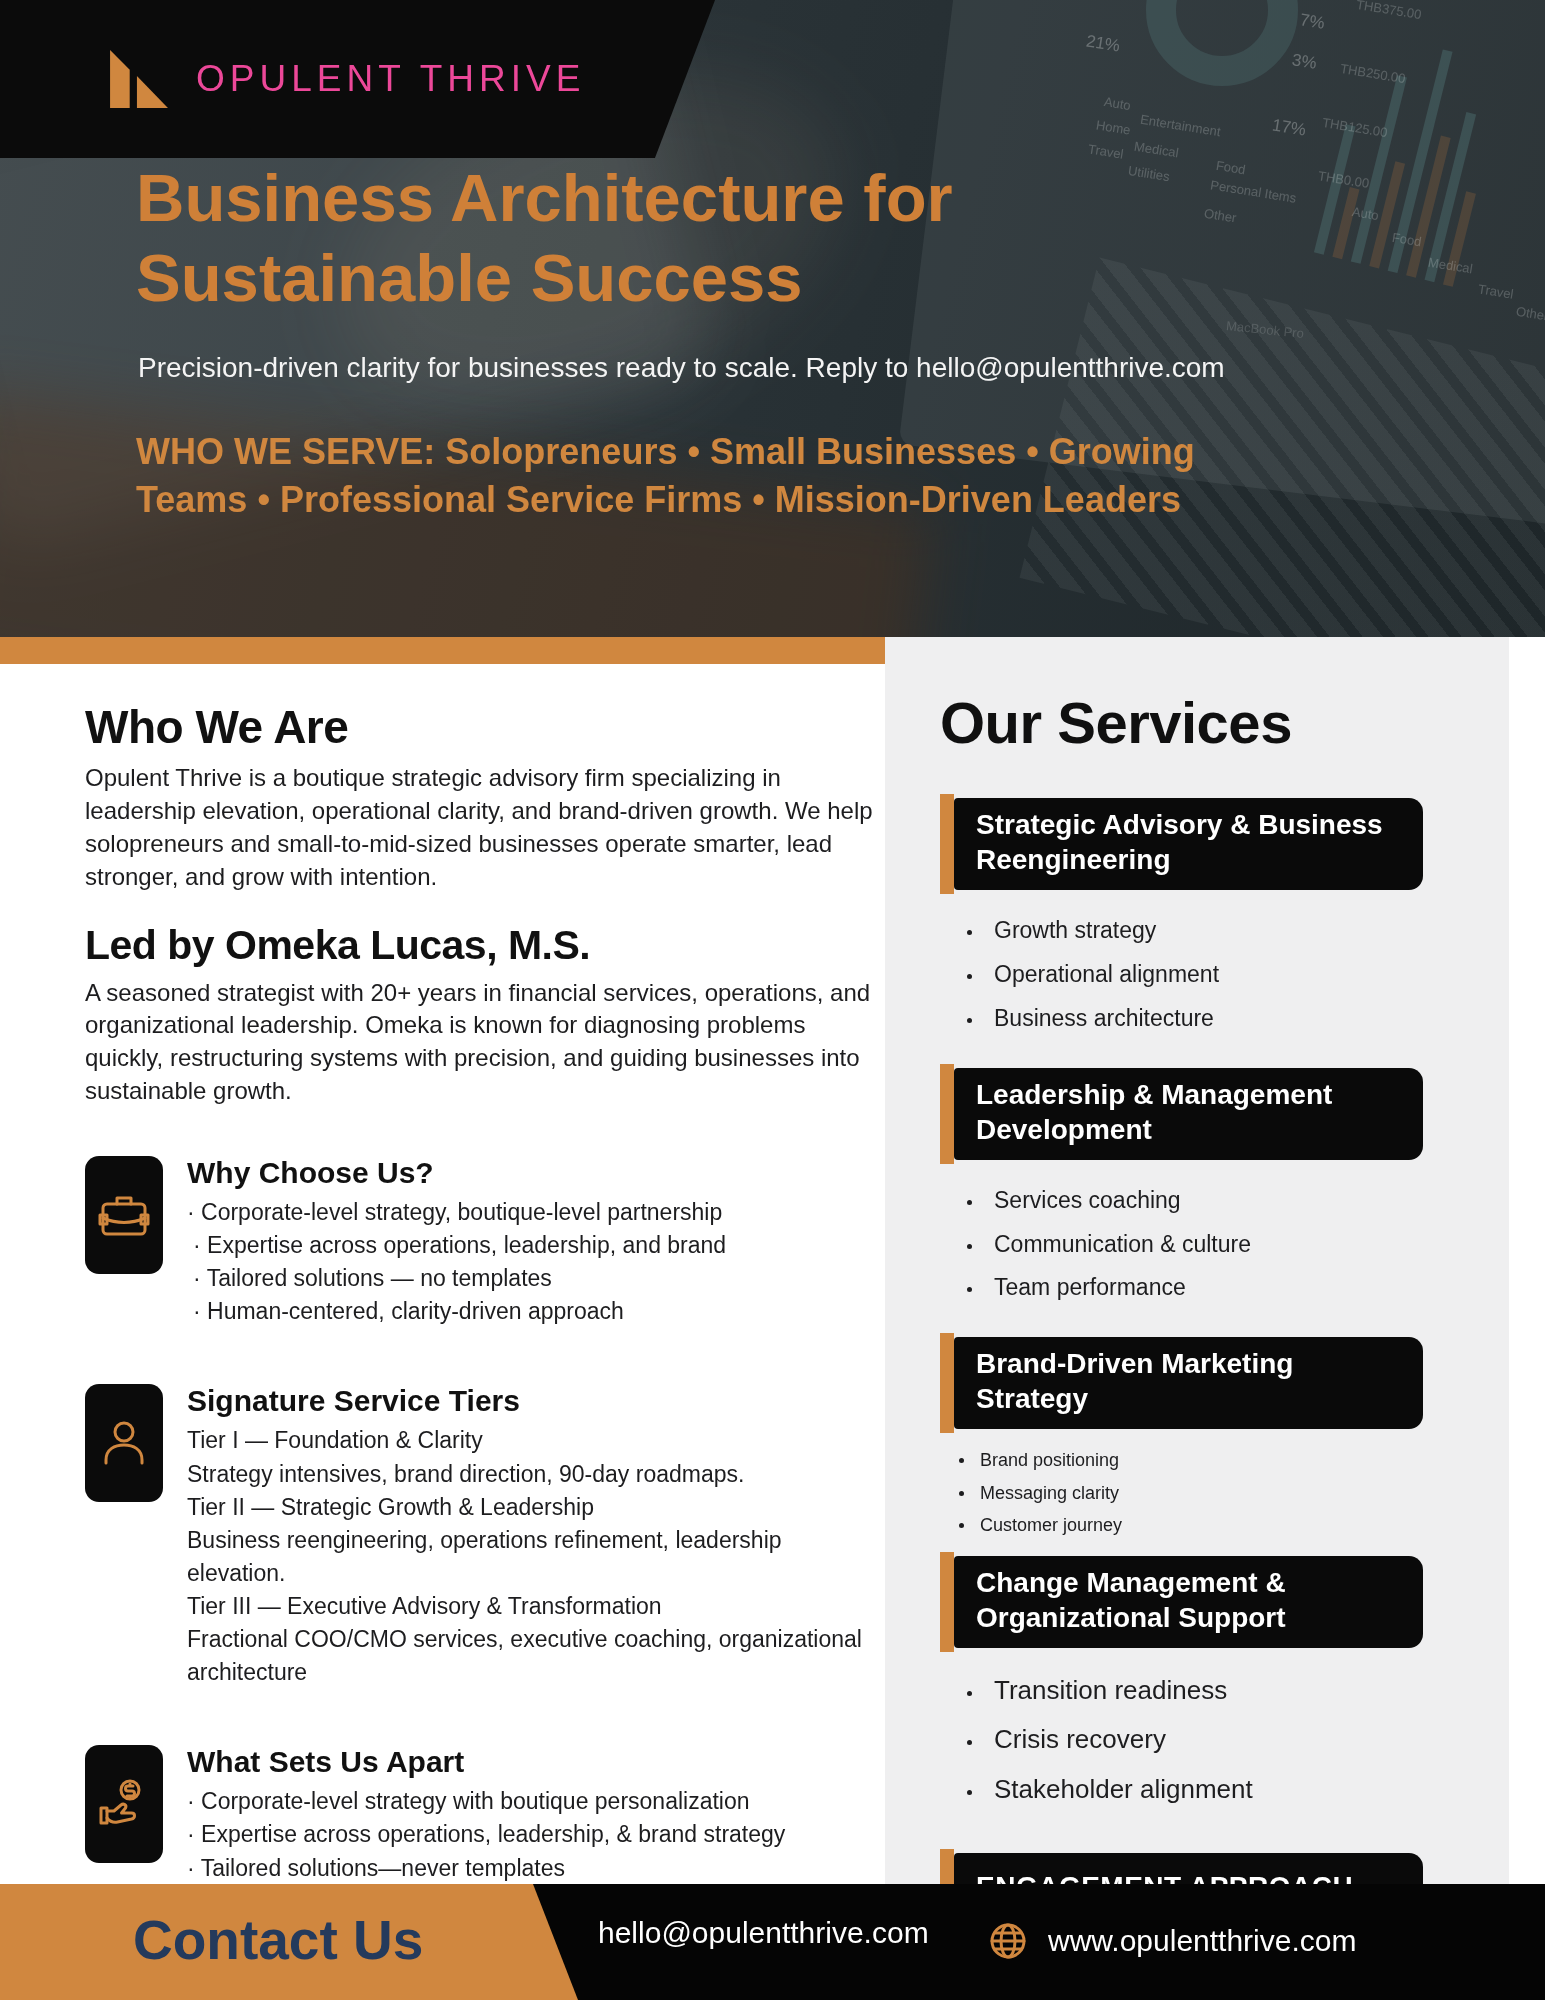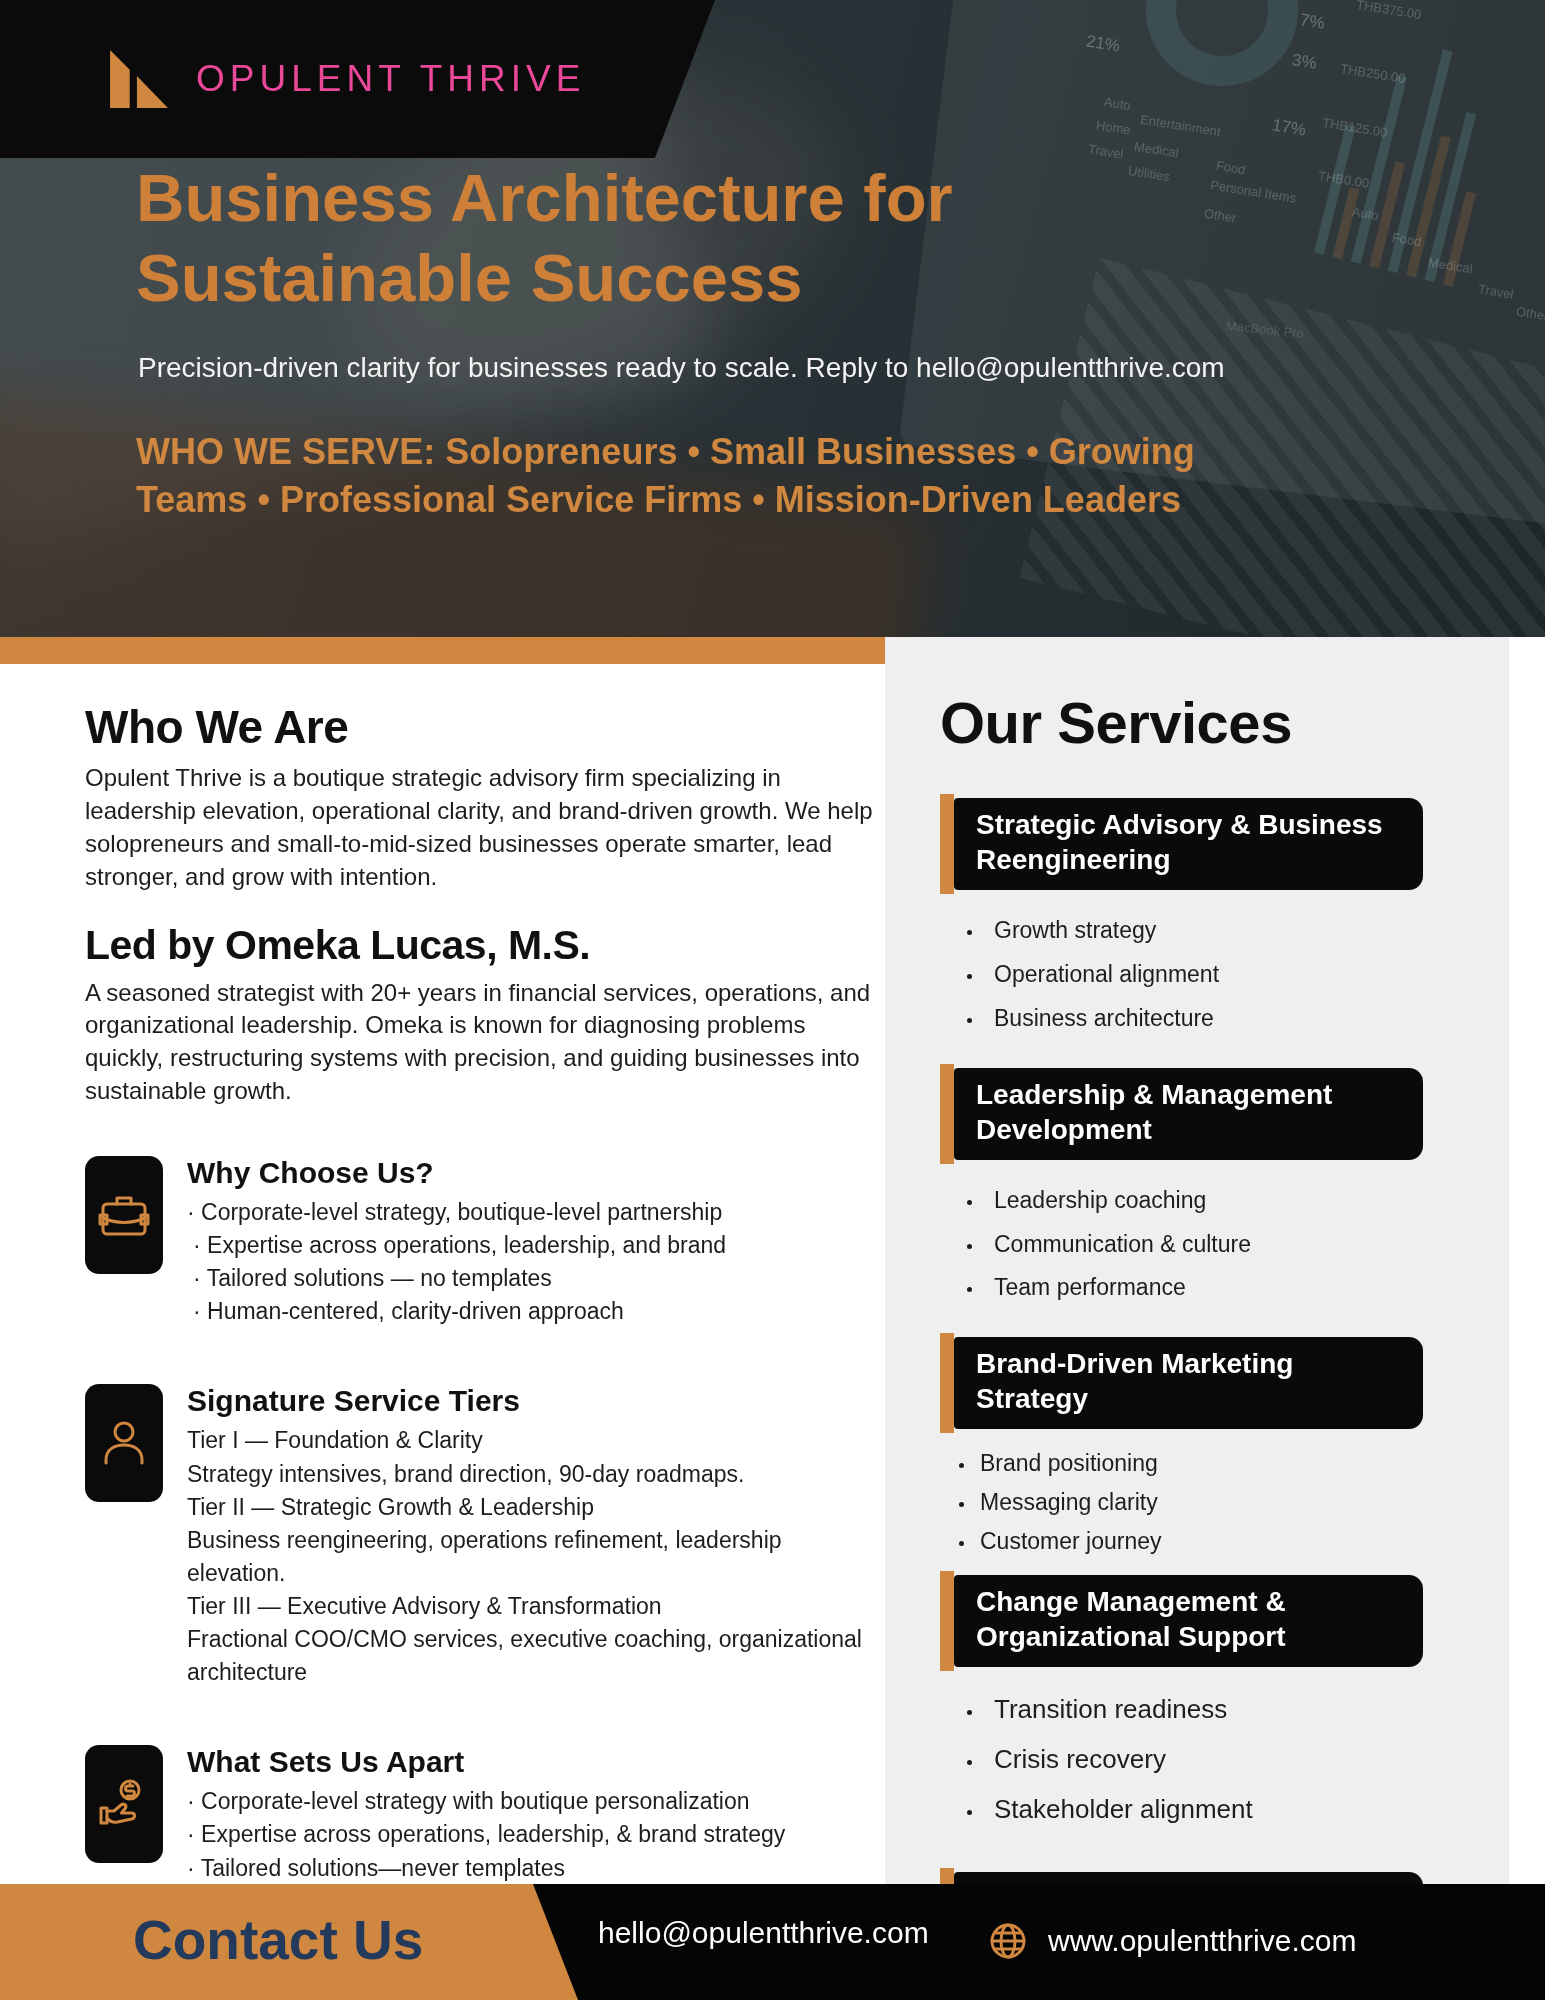--- a/index.html
+++ b/index.html
@@ -79,21 +79,21 @@
     background:#efeff0; padding:52px 30px 0 55px; }
   .services-h { color:#101010; font-size:58px; font-weight:800; letter-spacing:-0.5px; margin-bottom:42px;}
   .banner { position:relative; width:483px; margin-bottom:6px;}
   .banner-accent { position:absolute; left:0; top:-4px; bottom:-4px; width:14px; background:#d0873f;}
   .banner-box { margin-left:14px; background:#0a0a0a; border-radius:4px 14px 14px 4px;
     padding:9px 18px 13px 22px; color:#fff; font-size:28px; font-weight:700; line-height:1.25; min-height:52px;}
   .svc-list { list-style:disc; margin:26px 0 34px 44px; color:#1d1d1f;}
   .svc-list li { font-size:23px; line-height:1.3; margin-bottom:14px; padding-left:10px;}
   .svc-list li::marker { font-size:17px; }
   .svc-list.compact { margin:20px 0 18px 36px; }
-  .svc-list.compact li { font-size:23px; margin-bottom:9px; padding-left:4px;}
+  .svc-list.compact li { font-size:18px; margin-bottom:9px; padding-left:4px;}
   .svc-list.roomy li { font-size:26px; margin-bottom:16px; }
   .banner.caps { margin-top:46px; }
   .banner.caps .banner-box { letter-spacing:0.5px; padding-top:16px; padding-bottom:16px;}
   .engage-p { color:#1d1d1f; font-size:26px; line-height:1.6; width:537px; margin-top:26px;}
 
   
   .footer { position:absolute; left:0; top:1884px; width:1545px; height:116px; background:#050505;}
   .footer-orange { position:absolute; left:0; top:0; width:600px; height:116px; background:#d0873f;
     clip-path:polygon(0 0, 533px 0, 578px 100%, 0 100%);}
   .contact-h { position:absolute; left:133px; top:24px; color:#243a5c; font-size:55px; font-weight:800;}
@@ -239,21 +239,21 @@
       <li>Growth strategy</li>
       <li>Operational alignment</li>
       <li>Business architecture</li>
     </ul>
 
     <div class="banner">
       <div class="banner-accent"></div>
       <div class="banner-box">Leadership &amp; Management Development</div>
     </div>
     <ul class="svc-list">
-      <li>Leadership coaching</li>
+      <li>Services coaching</li>
       <li>Communication &amp; culture</li>
       <li>Team performance</li>
     </ul>
 
     <div class="banner" style="margin-top:34px;">
       <div class="banner-accent"></div>
       <div class="banner-box">Brand-Driven Marketing Strategy</div>
     </div>
     <ul class="svc-list compact">
       <li>Brand positioning</li>

